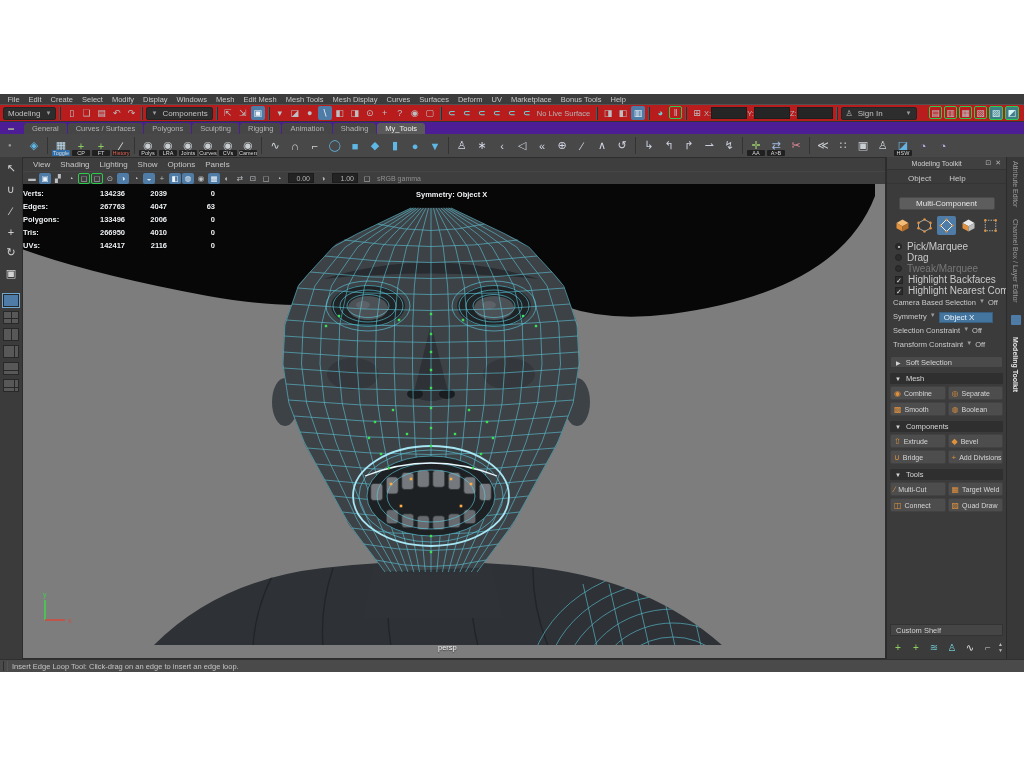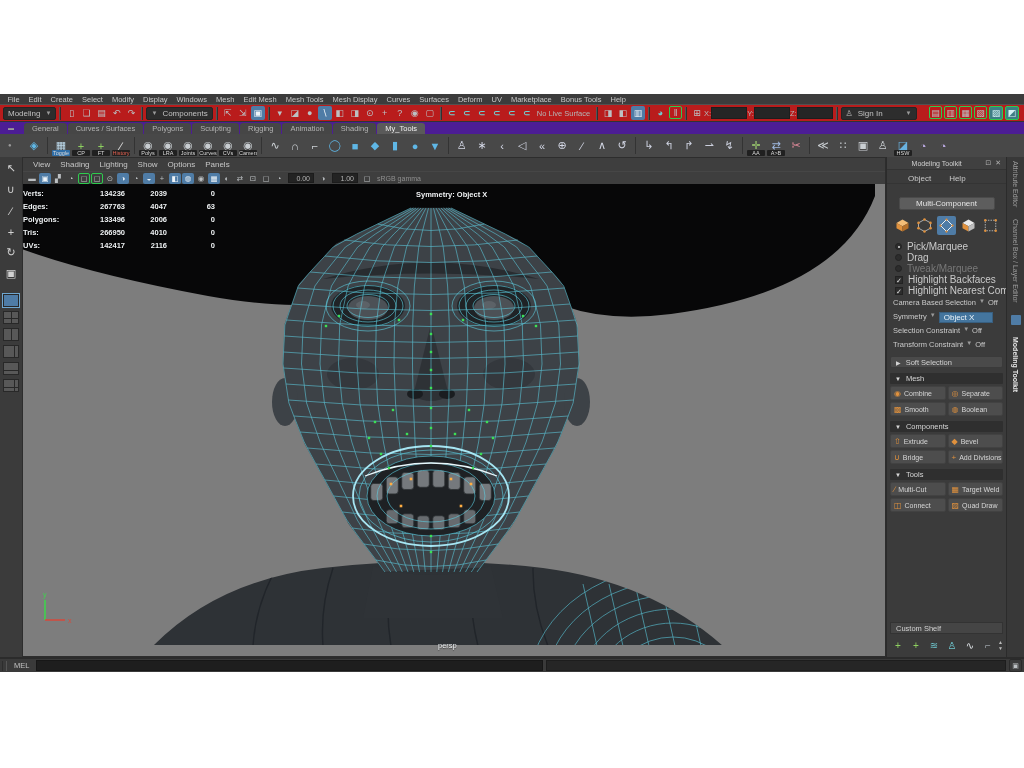--- a/index.html
+++ b/index.html
@@ -856,20 +856,17 @@
     </div>
 
     <div class="rtabs" id="right-tabs">
         <span class="rtab">Attribute Editor</span>
         <span class="rtab">Channel Box / Layer Editor</span>
         <span class="rtabmark"></span>
         <span class="rtab active">Modeling Toolkit</span>
       </div>
   </div>
 
-  <div class="cmdline">
+  <div class="helpline">
     <span class="grip"></span>
-    <span class="cmdlbl">MEL</span>
-    <span class="cmdin"></span>
-    <span class="cmdout"></span>
-    <span class="ico" style="width:13px;height:13px;border:1px solid #2a2a2a;font-size:7px">▣</span>
+    <span class="helptxt">Insert Edge Loop Tool: Click-drag on an edge to insert an edge loop.</span>
   </div>
 </div>
 
 </body></html>

